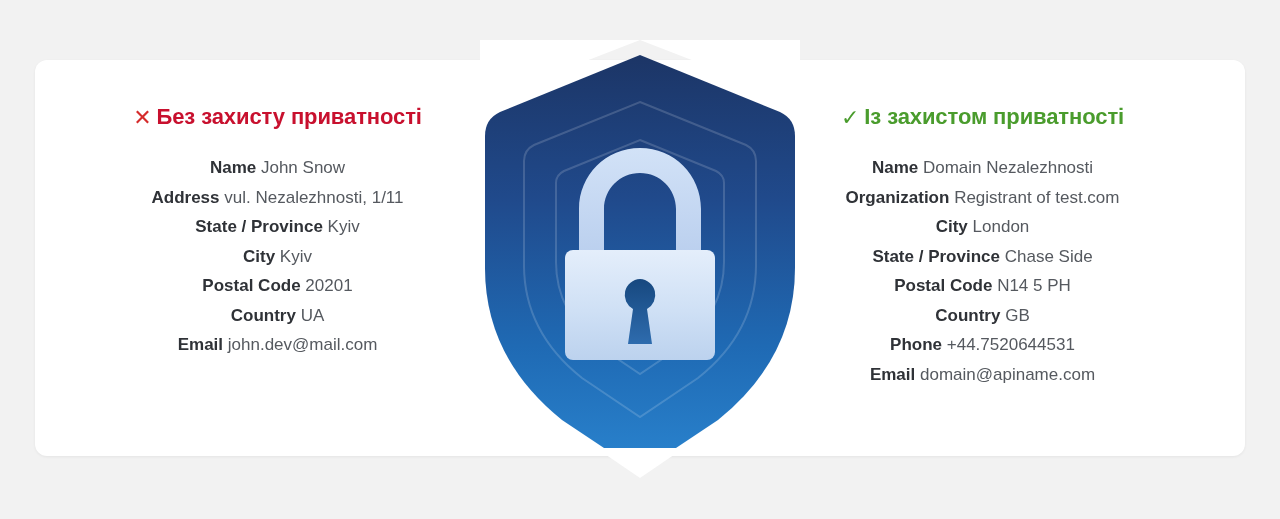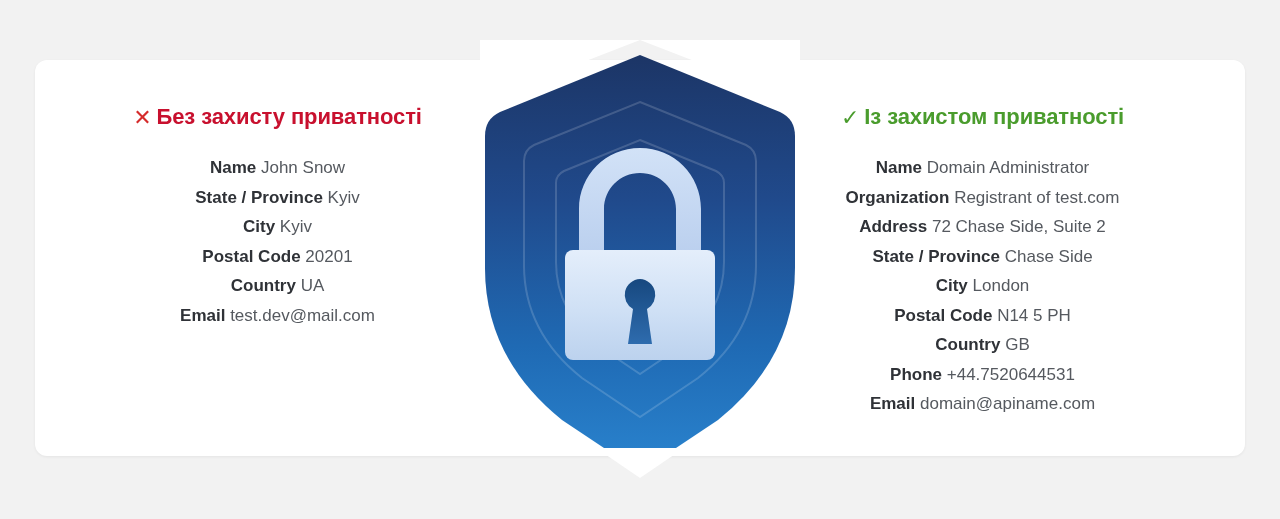--- a/index.html
+++ b/index.html
@@ -99,66 +99,66 @@
     <div class="col col-left">
       <div class="col-heading heading-bad">
         <span class="mark mark-x">✕</span><span>Без захисту приватності</span>
       </div>
       <ul class="rows">
         <li class="row">
           <span class="label">Name</span>
           <span class="value">John Snow</span>
         </li>
         <li class="row">
+          <span class="label">Address</span>
+          <span class="value">vul. Nezalezhnosti, 1/11</span>
+        </li>
+        <li class="row">
           <span class="label">State / Province</span>
           <span class="value">Kyiv</span>
         </li>
         <li class="row">
           <span class="label">City</span>
           <span class="value">Kyiv</span>
         </li>
         <li class="row">
           <span class="label">Postal Code</span>
           <span class="value">20201</span>
         </li>
         <li class="row">
           <span class="label">Country</span>
           <span class="value">UA</span>
         </li>
         <li class="row">
           <span class="label">Email</span>
-          <span class="value">test.dev@mail.com</span>
+          <span class="value">john.dev@mail.com</span>
         </li>
       </ul>
     </div>
 
     <div class="col col-right">
       <div class="col-heading heading-good">
         <span class="mark mark-check">✓</span><span>Із захистом приватності</span>
       </div>
       <ul class="rows">
         <li class="row">
           <span class="label">Name</span>
-          <span class="value">Domain Administrator</span>
+          <span class="value">Domain Nezalezhnosti</span>
         </li>
         <li class="row">
           <span class="label">Organization</span>
           <span class="value">Registrant of test.com</span>
         </li>
         <li class="row">
-          <span class="label">Address</span>
-          <span class="value">72 Chase Side, Suite 2</span>
+          <span class="label">City</span>
+          <span class="value">London</span>
         </li>
         <li class="row">
           <span class="label">State / Province</span>
           <span class="value">Chase Side</span>
-        </li>
-        <li class="row">
-          <span class="label">City</span>
-          <span class="value">London</span>
         </li>
         <li class="row">
           <span class="label">Postal Code</span>
           <span class="value">N14 5 PH</span>
         </li>
         <li class="row">
           <span class="label">Country</span>
           <span class="value">GB</span>
         </li>
         <li class="row">

